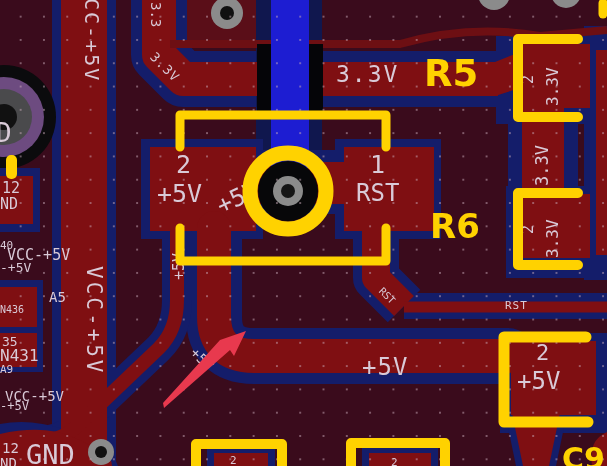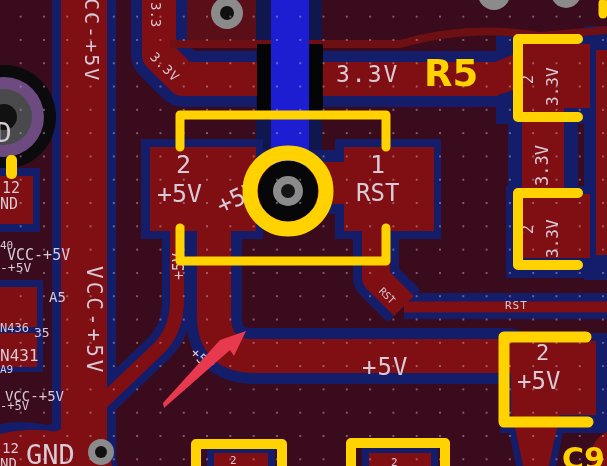--- a/index.html
+++ b/index.html
@@ -137,22 +137,22 @@
     <span class="lbl rotm90" style="left:545px;top:258px;font-size:16px;">3.3V</span>
 
     <span class="lbl" style="left:-4px;top:120px;font-size:26px;">D</span>
 
     <span class="lbl" style="left:2px;top:181px;font-size:15px;">12</span>
     <span class="lbl" style="left:0px;top:197px;font-size:15px;">ND</span>
     <span class="lbl" style="left:0px;top:240px;font-size:11px;">40</span>
     <span class="lbl" style="left:7px;top:248px;font-size:15px;">VCC-+5V</span>
     <span class="lbl" style="left:0px;top:261px;font-size:13px;">-+5V</span>
     <span class="lbl" style="left:2px;top:290px;font-size:14px;margin-left:47px;">A5</span>
-    <span class="lbl" style="left:0px;top:322px;font-size:12px;">N436</span>
-    <span class="lbl" style="left:2px;top:326px;font-size:13px;margin-left:32px;">35</span>
+    <span class="lbl" style="left:0px;top:305px;font-size:10px;">N436</span>
+    <span class="lbl" style="left:2px;top:335px;font-size:13px;">35</span>
     <span class="lbl" style="left:0px;top:348px;font-size:16px;">N431</span>
     <span class="lbl" style="left:0px;top:364px;font-size:11px;">A9</span>
     <span class="lbl" style="left:5px;top:389px;font-size:14px;">VCC-+5V</span>
     <span class="lbl" style="left:0px;top:400px;font-size:12px;">-+5V</span>
 
     <span class="lbl" style="left:2px;top:441px;font-size:14px;">12</span>
     <span class="lbl" style="left:0px;top:456px;font-size:14px;">ND</span>
     <span class="lbl" style="left:26px;top:441px;font-size:27px;">GND</span>
     <span class="lbl" style="left:230px;top:455px;font-size:11px;">2</span>
     <span class="lbl" style="left:391px;top:457px;font-size:11px;">2</span>
@@ -168,19 +168,20 @@
       <path d="M586,337 H504 V422 H588" stroke-width="11"></path>
       <path d="M196,466 V444 H282 V466" stroke-width="10"></path>
       <path d="M351,466 V443 H445 V466" stroke-width="10"></path>
       <path d="M603,3 V14" stroke-width="9"></path>
     </g>
     <rect x="6" y="155" width="11" height="24" rx="5" fill="#ffd200"></rect>
   </svg>
 
   <div class="toplabels">
     <span class="ylbl" style="left:424px;top:55px;font-size:37px;">R5</span>
+    <span class="ylbl" style="left:430px;top:209px;font-size:34px;">R6</span>
     <span class="ylbl" style="left:562px;top:444px;font-size:30px;">C9</span>
   </div>
 
   <svg id="anno" width="607" height="466" viewBox="0 0 607 466">
     <polygon points="246,331 234,356 230,350 164,408 163,403 220,340" fill="#e8394e"></polygon>
   </svg>
 </div>
 
 </body></html>

